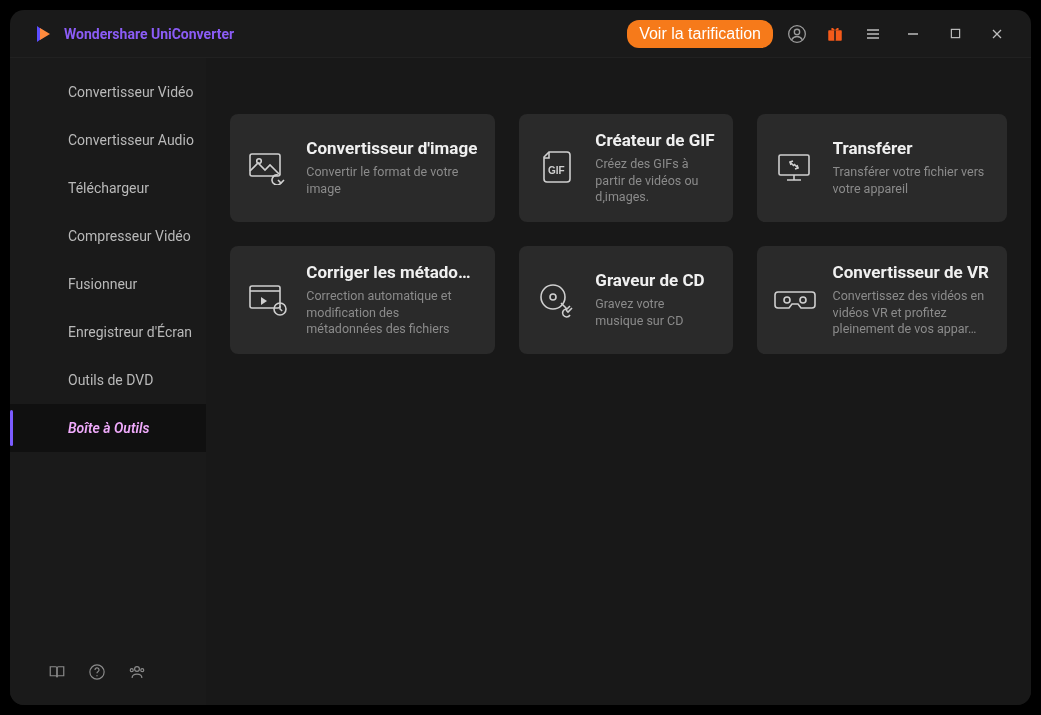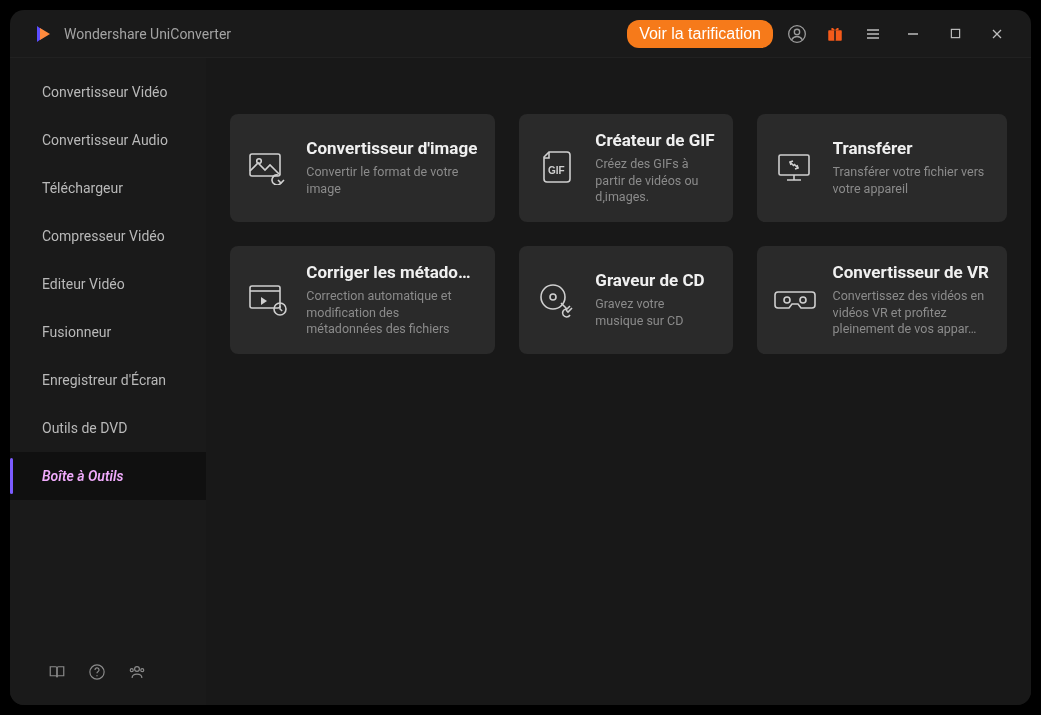--- a/index.html
+++ b/index.html
@@ -29,23 +29,23 @@
     align-items: center;
     padding: 0 18px 0 24px;
     gap: 10px;
     border-bottom: 1px solid rgba(255,255,255,.03);
   }
   .logo {
     width: 20px; height: 20px;
     display: inline-flex; align-items: center; justify-content: center;
   }
   .app-title {
-    color: #a3a3a3;
+    color: #8b5cf6;
     font-size: 14px;
-    font-weight: 400;
+    font-weight: 700;
   }
   .titlebar .spacer { flex: 1; }
   .pill-btn {
     background: #f67a1a;
     color: #fff;
     font-size: 16px;
     padding: 5px 12px;
     border-radius: 12px;
     border: none;
     cursor: pointer;
@@ -71,21 +71,21 @@
     width: 200px;
     background: #1a1a1a;
     display: flex;
     flex-direction: column;
     padding-top: 10px;
   }
   .sidebar-item {
     height: 48px;
     display: flex;
     align-items: center;
-    padding-left: 32px;
+    padding-left: 58px;
     color: #b9b9b9;
     font-size: 14px;
     cursor: pointer;
     position: relative;
   }
   .sidebar-item.selected {
     background: #101010;
     color: #f0abfc;
     font-weight: 600;
     font-style: italic;
@@ -215,23 +215,20 @@
         <span>Convertisseur Vidéo</span>
       </div>
       <div class="sidebar-item">
         <span>Convertisseur Audio</span>
       </div>
       <div class="sidebar-item">
         <span>Téléchargeur</span>
       </div>
       <div class="sidebar-item">
         <span>Compresseur Vidéo</span>
-      </div>
-      <div class="sidebar-item">
-        <span>Editeur Vidéo</span>
       </div>
       <div class="sidebar-item">
         <span>Fusionneur</span>
       </div>
       <div class="sidebar-item">
         <span>Enregistreur d'Écran</span>
       </div>
       <div class="sidebar-item">
         <span>Outils de DVD</span>
       </div>

